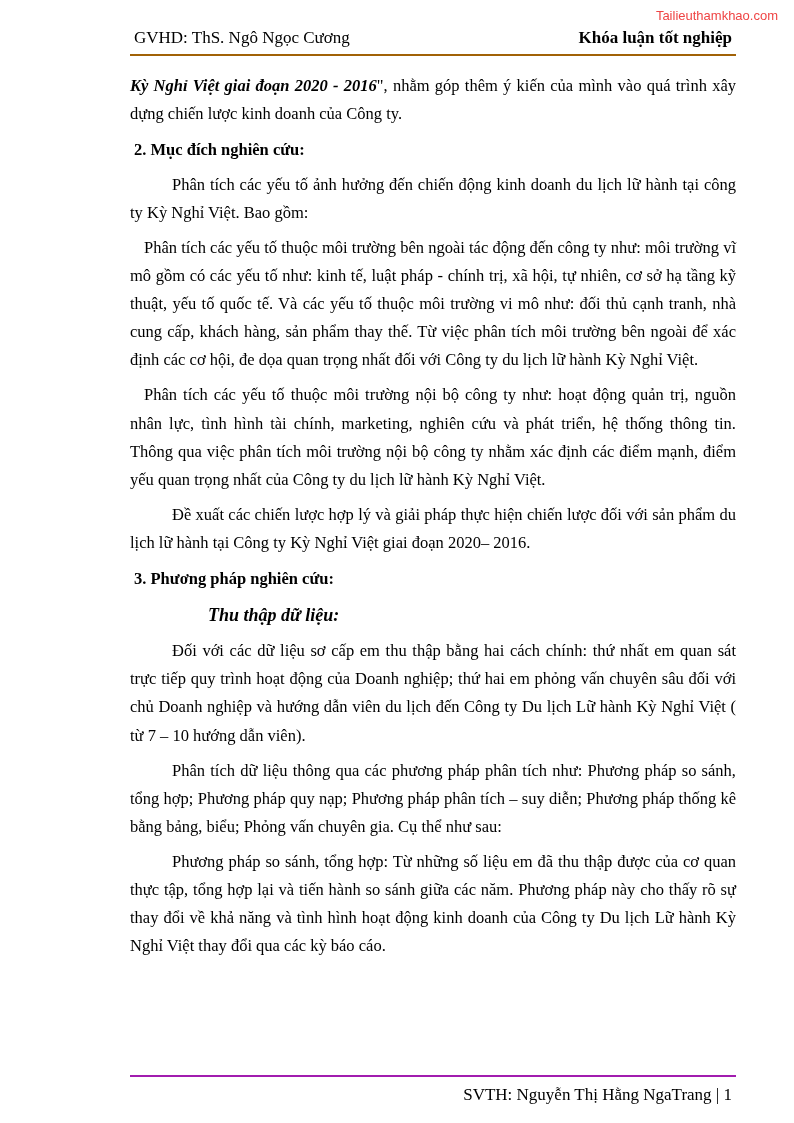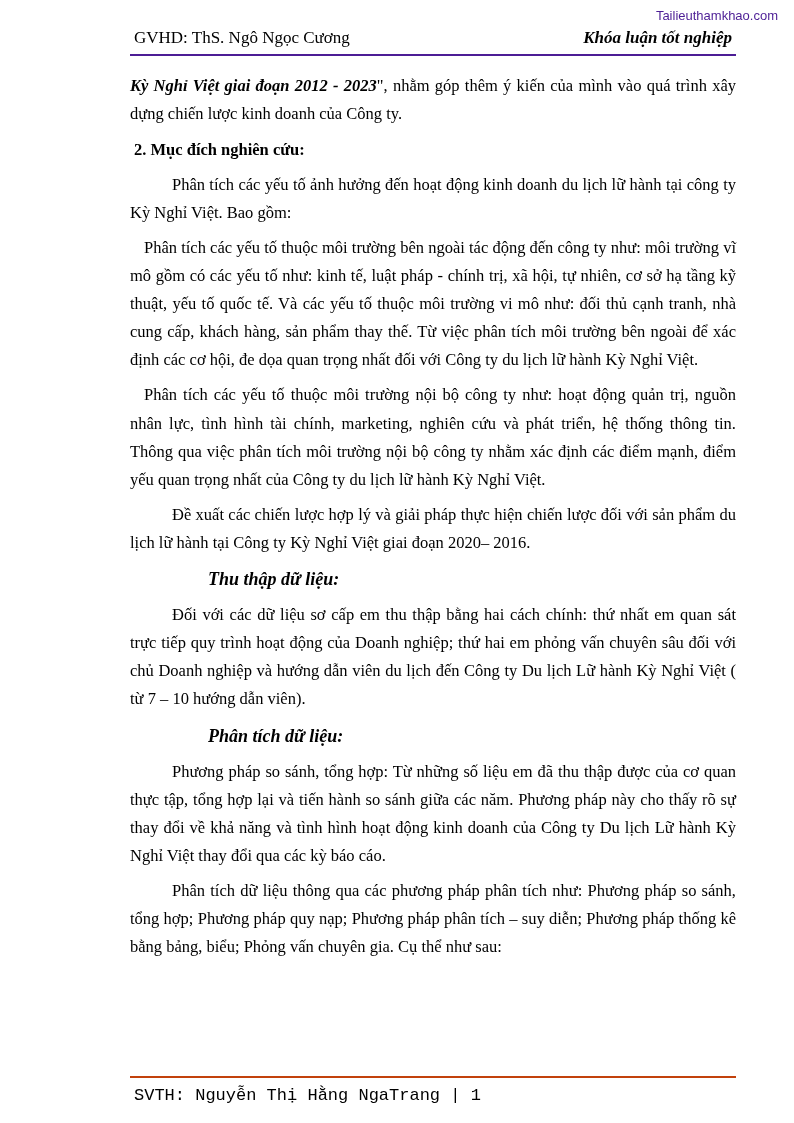--- a/index.html
+++ b/index.html
@@ -17,33 +17,32 @@
     display: flex;
     flex-direction: column;
     padding: 6px 58px 18px 130px;
   }
   .watermark {
     position: absolute;
     top: 8px;
     right: 16px;
     font-family: "Liberation Sans", sans-serif;
     font-size: 13px;
-    color: #4c1d95;
+    color: #ef4444;
   }
   .page-header {
     display: flex;
     justify-content: space-between;
     align-items: flex-end;
     padding: 22px 4px 6px 4px;
-    border-bottom: 2px solid #4c1d95;
+    border-bottom: 2px solid #a16207;
     font-size: 17px;
   }
   .page-header .hdr-right {
     font-weight: bold;
-    font-style: italic;
   }
   .content {
     flex: 1 1 auto;
     padding-top: 16px;
     font-size: 16.5px;
     line-height: 1.7;
     text-align: justify;
   }
   .content p { margin-bottom: 7px; }
   .indent-lg { text-indent: 42px; }
@@ -60,66 +59,65 @@
     margin: 6px 0 7px 78px;
     font-size: 18px;
     line-height: 1.7;
   }
   .lead-bi {
     font-weight: bold;
     font-style: italic;
   }
   .page-footer {
     display: flex;
-    justify-content: flex-start;
-    border-top: 2px solid #c2410c;
+    justify-content: flex-end;
+    border-top: 2px solid #a21caf;
     padding: 8px 4px 0 4px;
     font-size: 17px;
-    font-family: Liberation Mono, monospace;
   }
 </style>
 </head>
 <body>
 
 <div class="page">
 
   <div class="watermark">Tailieuthamkhao.com</div>
 
   <div class="page-header">
     <span class="hdr-left">GVHD: ThS. Ngô Ngọc Cương</span>
     <span class="hdr-right">Khóa luận tốt nghiệp</span>
   </div>
 
   <div class="content">
 
     <p>
-      <span class="lead-bi">Kỳ Nghỉ Việt giai đoạn 2012 - 2023</span><span>", nhằm góp thêm ý kiến của mình vào quá trình xây dựng chiến lược kinh doanh của Công ty.</span>
+      <span class="lead-bi">Kỳ Nghỉ Việt giai đoạn 2020 - 2016</span><span>", nhằm góp thêm ý kiến của mình vào quá trình xây dựng chiến lược kinh doanh của Công ty.</span>
     </p>
 
     <p class="section-heading">2. Mục đích nghiên cứu:</p>
 
-    <p class="indent-lg">Phân tích các yếu tố ảnh hưởng đến hoạt động kinh doanh du lịch lữ hành tại công ty Kỳ Nghỉ Việt. Bao gồm:</p>
+    <p class="indent-lg">Phân tích các yếu tố ảnh hưởng đến chiến động kinh doanh du lịch lữ hành tại công ty Kỳ Nghỉ Việt. Bao gồm:</p>
 
     <p class="indent-sm">Phân tích các yếu tố thuộc môi trường bên ngoài tác động đến công ty như: môi trường vĩ mô gồm có các yếu tố như: kinh tế, luật pháp - chính trị, xã hội, tự nhiên, cơ sở hạ tầng kỹ thuật, yếu tố quốc tế. Và các yếu tố thuộc môi trường vi mô như: đối thủ cạnh tranh, nhà cung cấp, khách hàng, sản phẩm thay thế. Từ việc phân tích môi trường bên ngoài để xác định các cơ hội, đe dọa quan trọng nhất đối với Công ty du lịch lữ hành Kỳ Nghỉ Việt.</p>
 
     <p class="indent-sm">Phân tích các yếu tố thuộc môi trường nội bộ công ty như: hoạt động quản trị, nguồn nhân lực, tình hình tài chính, marketing, nghiên cứu và phát triển, hệ thống thông tin. Thông qua việc phân tích môi trường nội bộ công ty nhằm xác định các điểm mạnh, điểm yếu quan trọng nhất của Công ty du lịch lữ hành Kỳ Nghỉ Việt.</p>
 
     <p class="indent-lg">Đề xuất các chiến lược hợp lý và giải pháp thực hiện chiến lược đối với sản phẩm du lịch lữ hành tại Công ty Kỳ Nghỉ Việt giai đoạn 2020– 2016.</p>
 
+    <p class="section-heading">3. Phương pháp nghiên cứu:</p>
 
     <p class="sub-heading">Thu thập dữ liệu:</p>
 
 
     <p class="indent-lg">Đối với các dữ liệu sơ cấp em thu thập bằng hai cách chính: thứ nhất em quan sát trực tiếp quy trình hoạt động của Doanh nghiệp; thứ hai em phỏng vấn chuyên sâu đối với chủ Doanh nghiệp và hướng dẫn viên du lịch đến Công ty  Du lịch Lữ hành Kỳ Nghỉ Việt ( từ 7 – 10 hướng dẫn viên).</p>
 
-    <p class="sub-heading">Phân tích dữ liệu:</p>
+
+    <p class="indent-lg">Phân tích dữ liệu thông qua các phương pháp phân tích như: Phương pháp so sánh, tổng hợp; Phương pháp quy nạp; Phương pháp phân tích – suy diễn; Phương pháp thống kê bằng bảng, biểu; Phỏng vấn chuyên gia. Cụ thể như sau:</p>
 
     <p class="indent-lg">Phương pháp so sánh, tổng hợp: Từ những số liệu em đã thu thập được của cơ quan thực tập, tổng hợp lại và tiến hành so sánh giữa các năm. Phương pháp này cho thấy rõ sự thay đổi về khả năng và tình hình hoạt động kinh doanh của Công ty Du lịch Lữ hành Kỳ Nghỉ Việt thay đổi qua các kỳ báo cáo.</p>
-
-    <p class="indent-lg">Phân tích dữ liệu thông qua các phương pháp phân tích như: Phương pháp so sánh, tổng hợp; Phương pháp quy nạp; Phương pháp phân tích – suy diễn; Phương pháp thống kê bằng bảng, biểu; Phỏng vấn chuyên gia. Cụ thể như sau:</p>
 
   </div>
 
   <div class="page-footer">
     <span>SVTH: Nguyễn Thị Hằng Nga</span>
     <span>Trang | 1</span>
   </div>
 
 </div>
 

